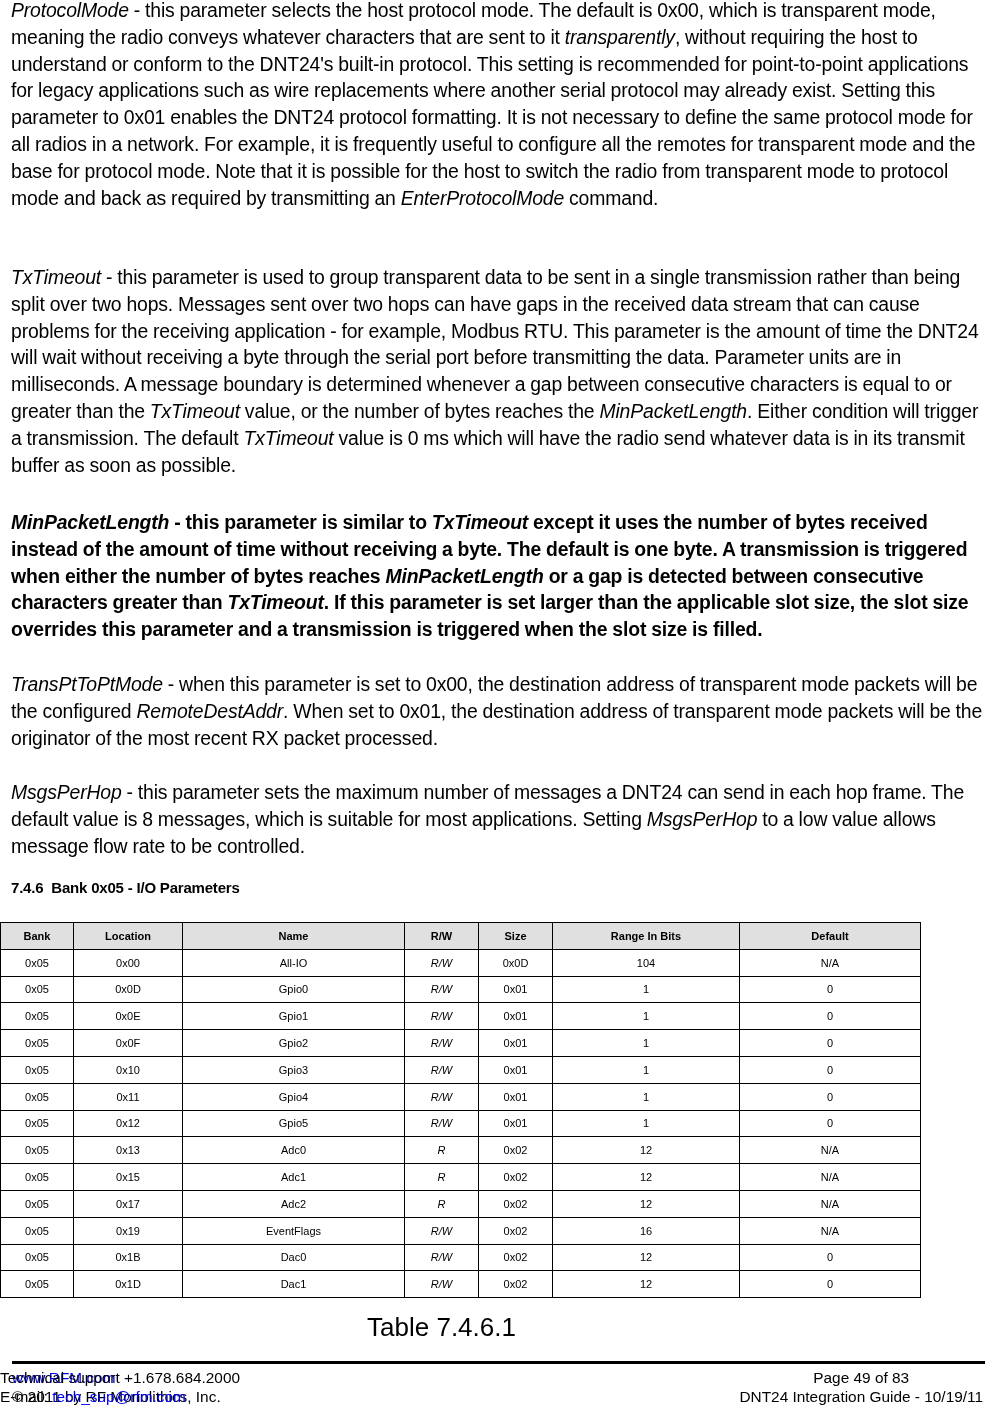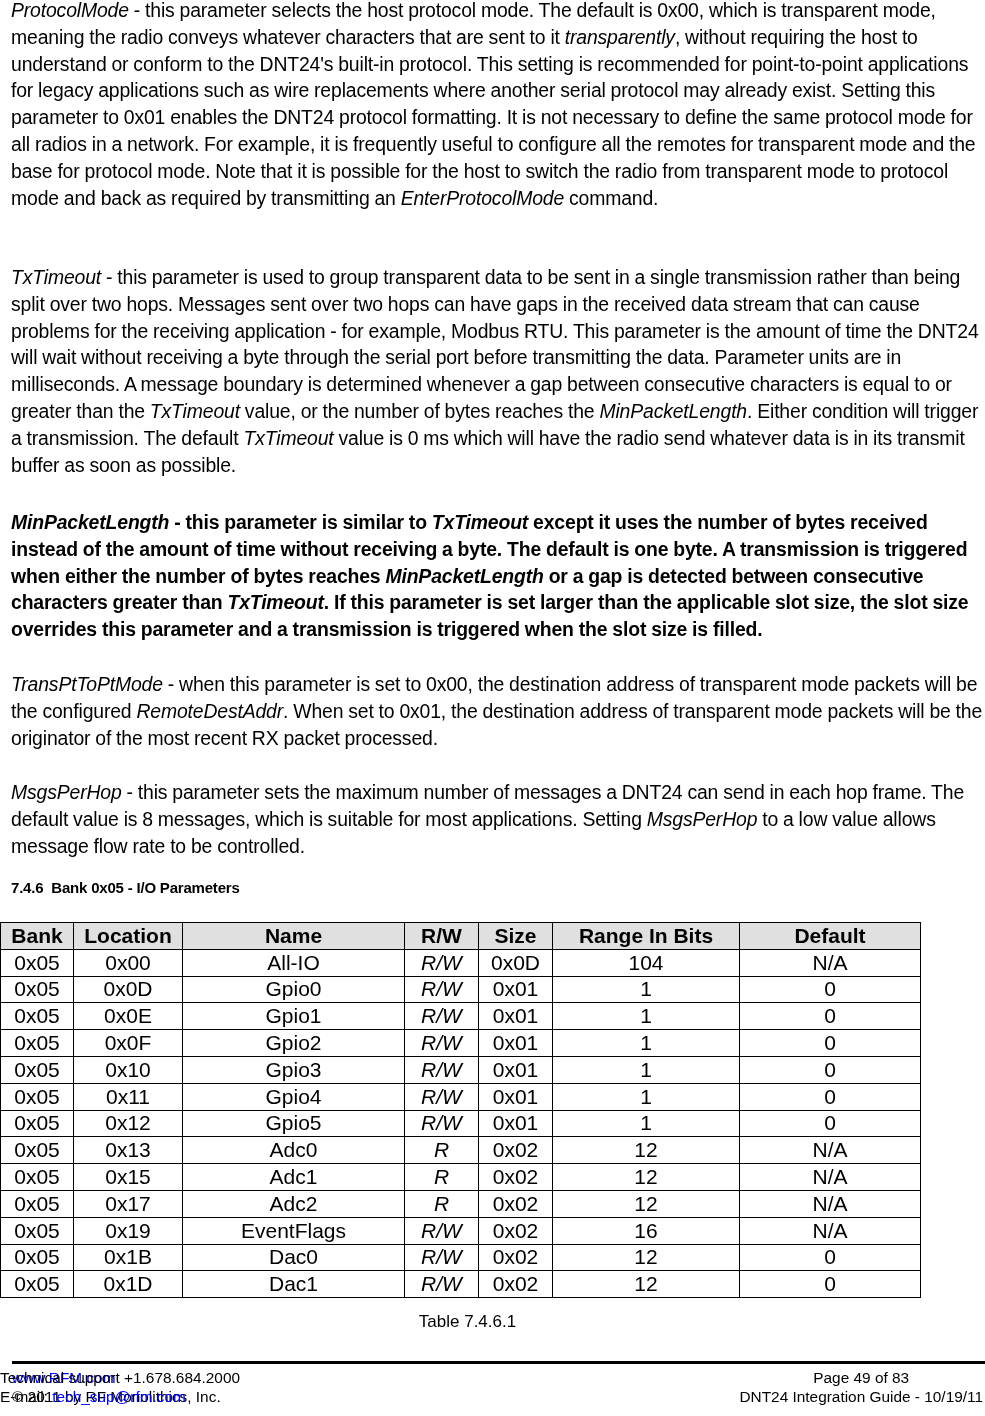--- a/index.html
+++ b/index.html
@@ -18,32 +18,31 @@
   #p-minpacket { position: absolute; top: 509px; font-weight: bold; }
   #p-transpt { position: absolute; top: 671px; }
   #p-msgs { position: absolute; top: 779px; }
   .section-heading {
     position: absolute; top: 879px; left: 0; margin: 0;
     font-size: 15px; font-weight: bold; letter-spacing: -0.2px;
   }
   table.io {
     position: absolute; top: 922px; left: 0;
     border-collapse: collapse; table-layout: fixed;
-    font-size: 21px;
+    font-size: 11px;
   }
   table.io th, table.io td {
     border: 1.3px solid #000; text-align: center; padding: 0; height: 25.8px;
     white-space: nowrap;
   }
   table.io th { background: #e0e0e0; font-weight: bold; }
   table.io td.rw { font-style: italic; }
   .caption {
     position: absolute; top: 1312px; left: 0; width: 883px; text-align: center;
-    font-size: 17px;
-    margin-left: 26px;
+    font-size: 26px;
   }
   .footer-rule {
     position: absolute; top: 1361px; left: 12px; width: 973px; height: 3px; background: #000;
   }
   .footer { position: absolute; top: 1368px; left: 0; width: 985px; font-size: 15.4px; line-height: 19px; }
   .f-left { position: absolute; left: 12px; top: 0; }
   .f-mid { position: absolute; left: 0; width: 752px; top: 0; text-align: left; }
   .f-right { position: absolute; right: 2px; top: 0; text-align: center; }
   a.link { color: #0000ee; }
 </style>

